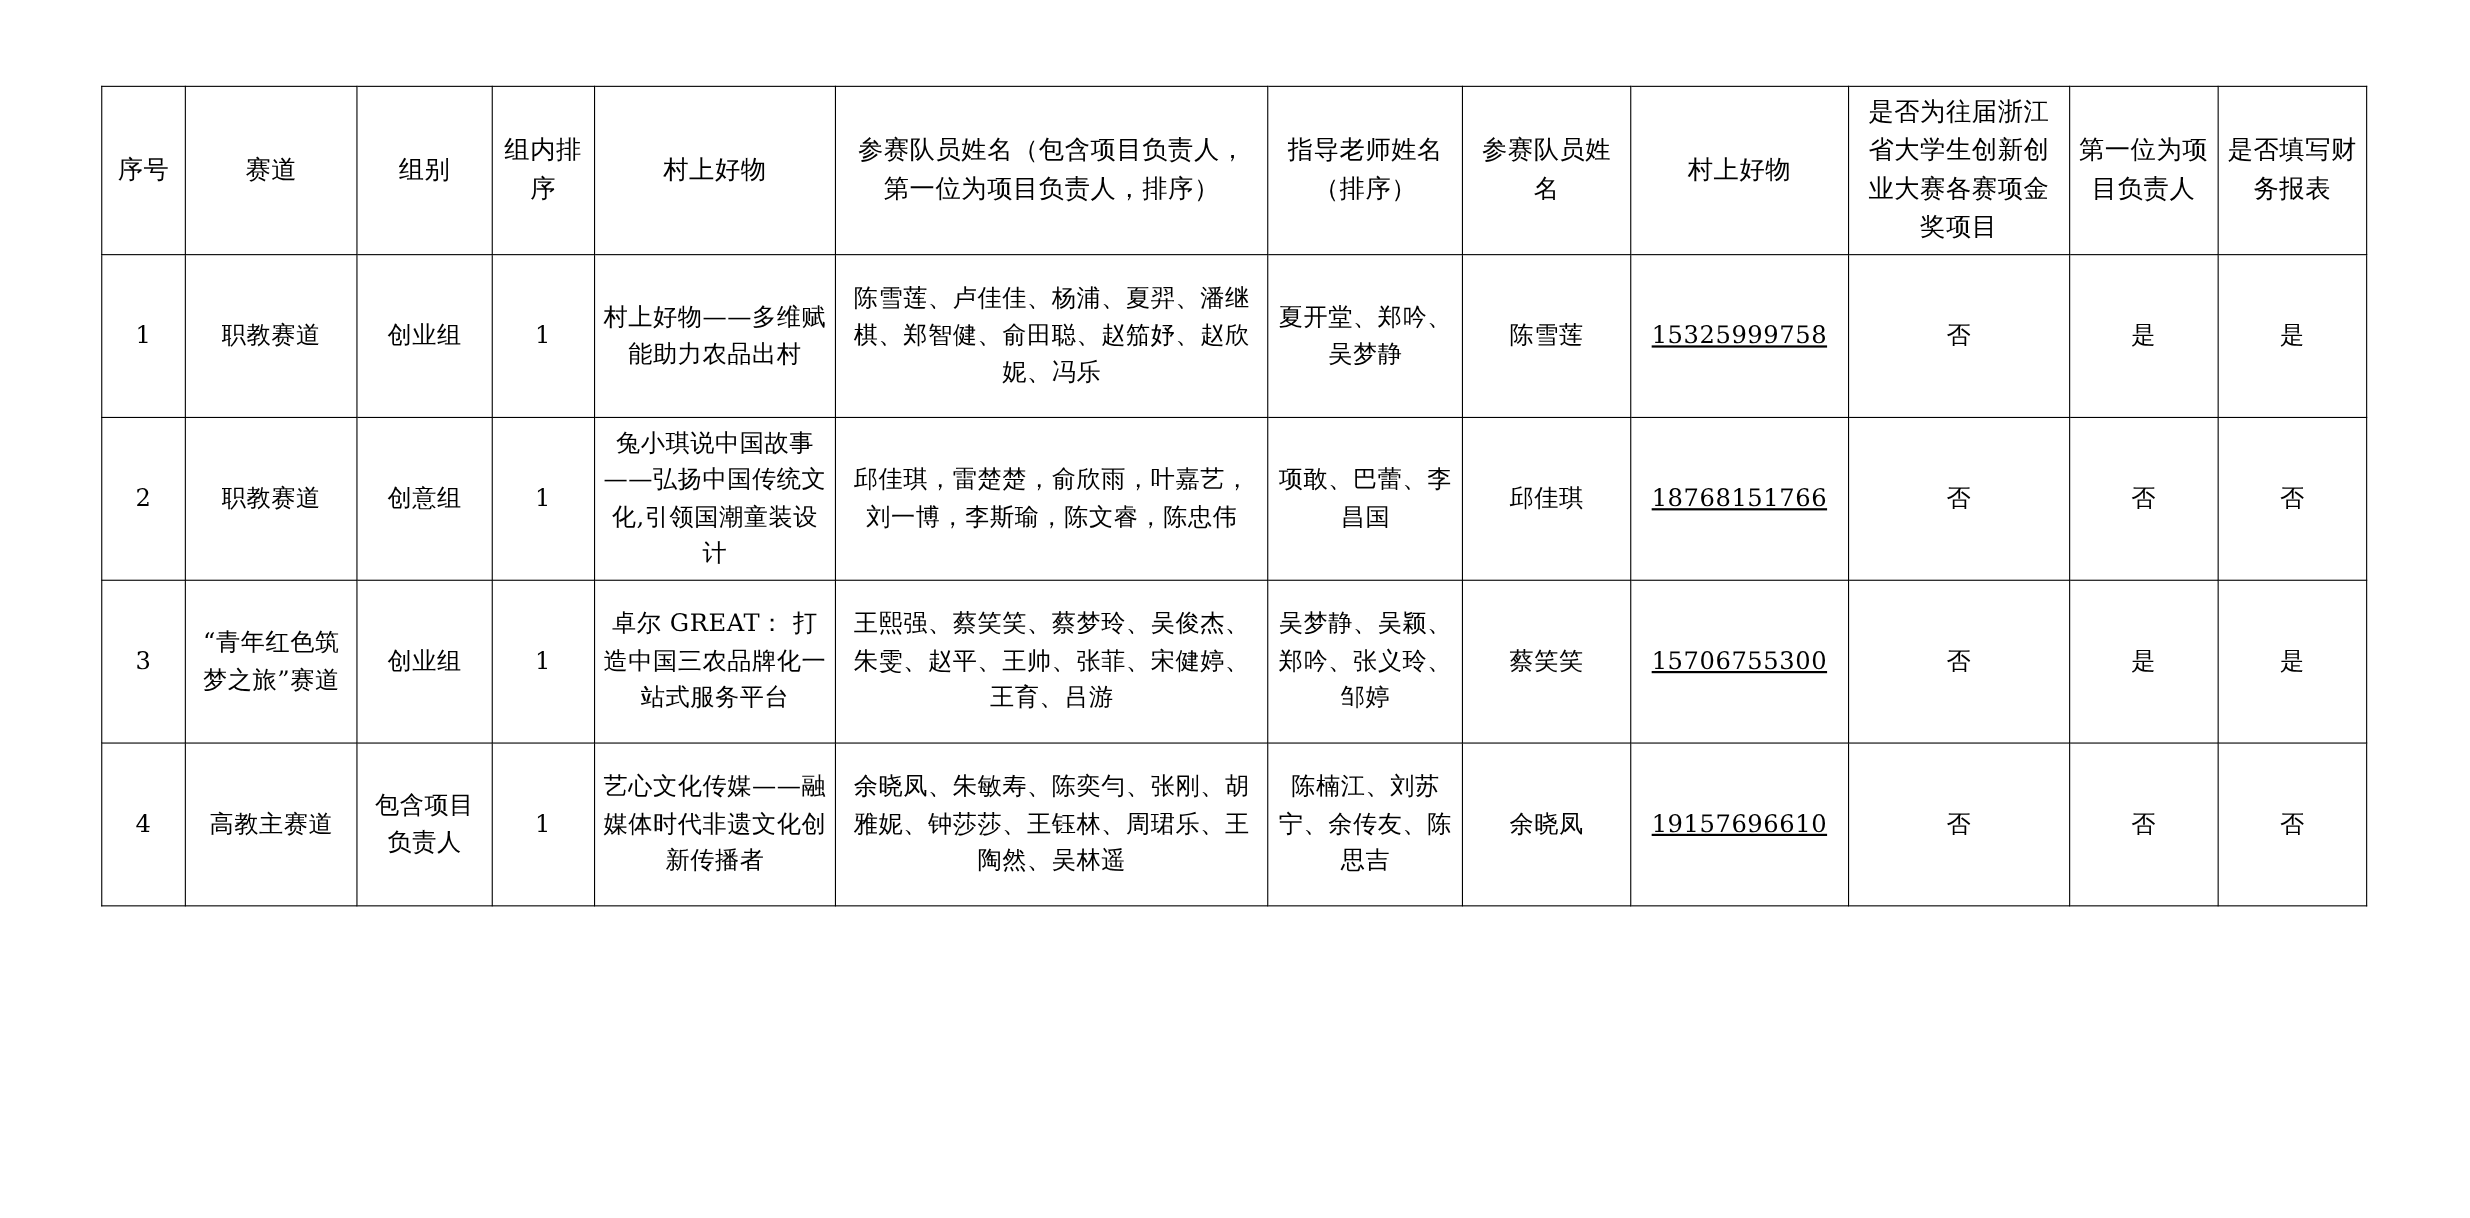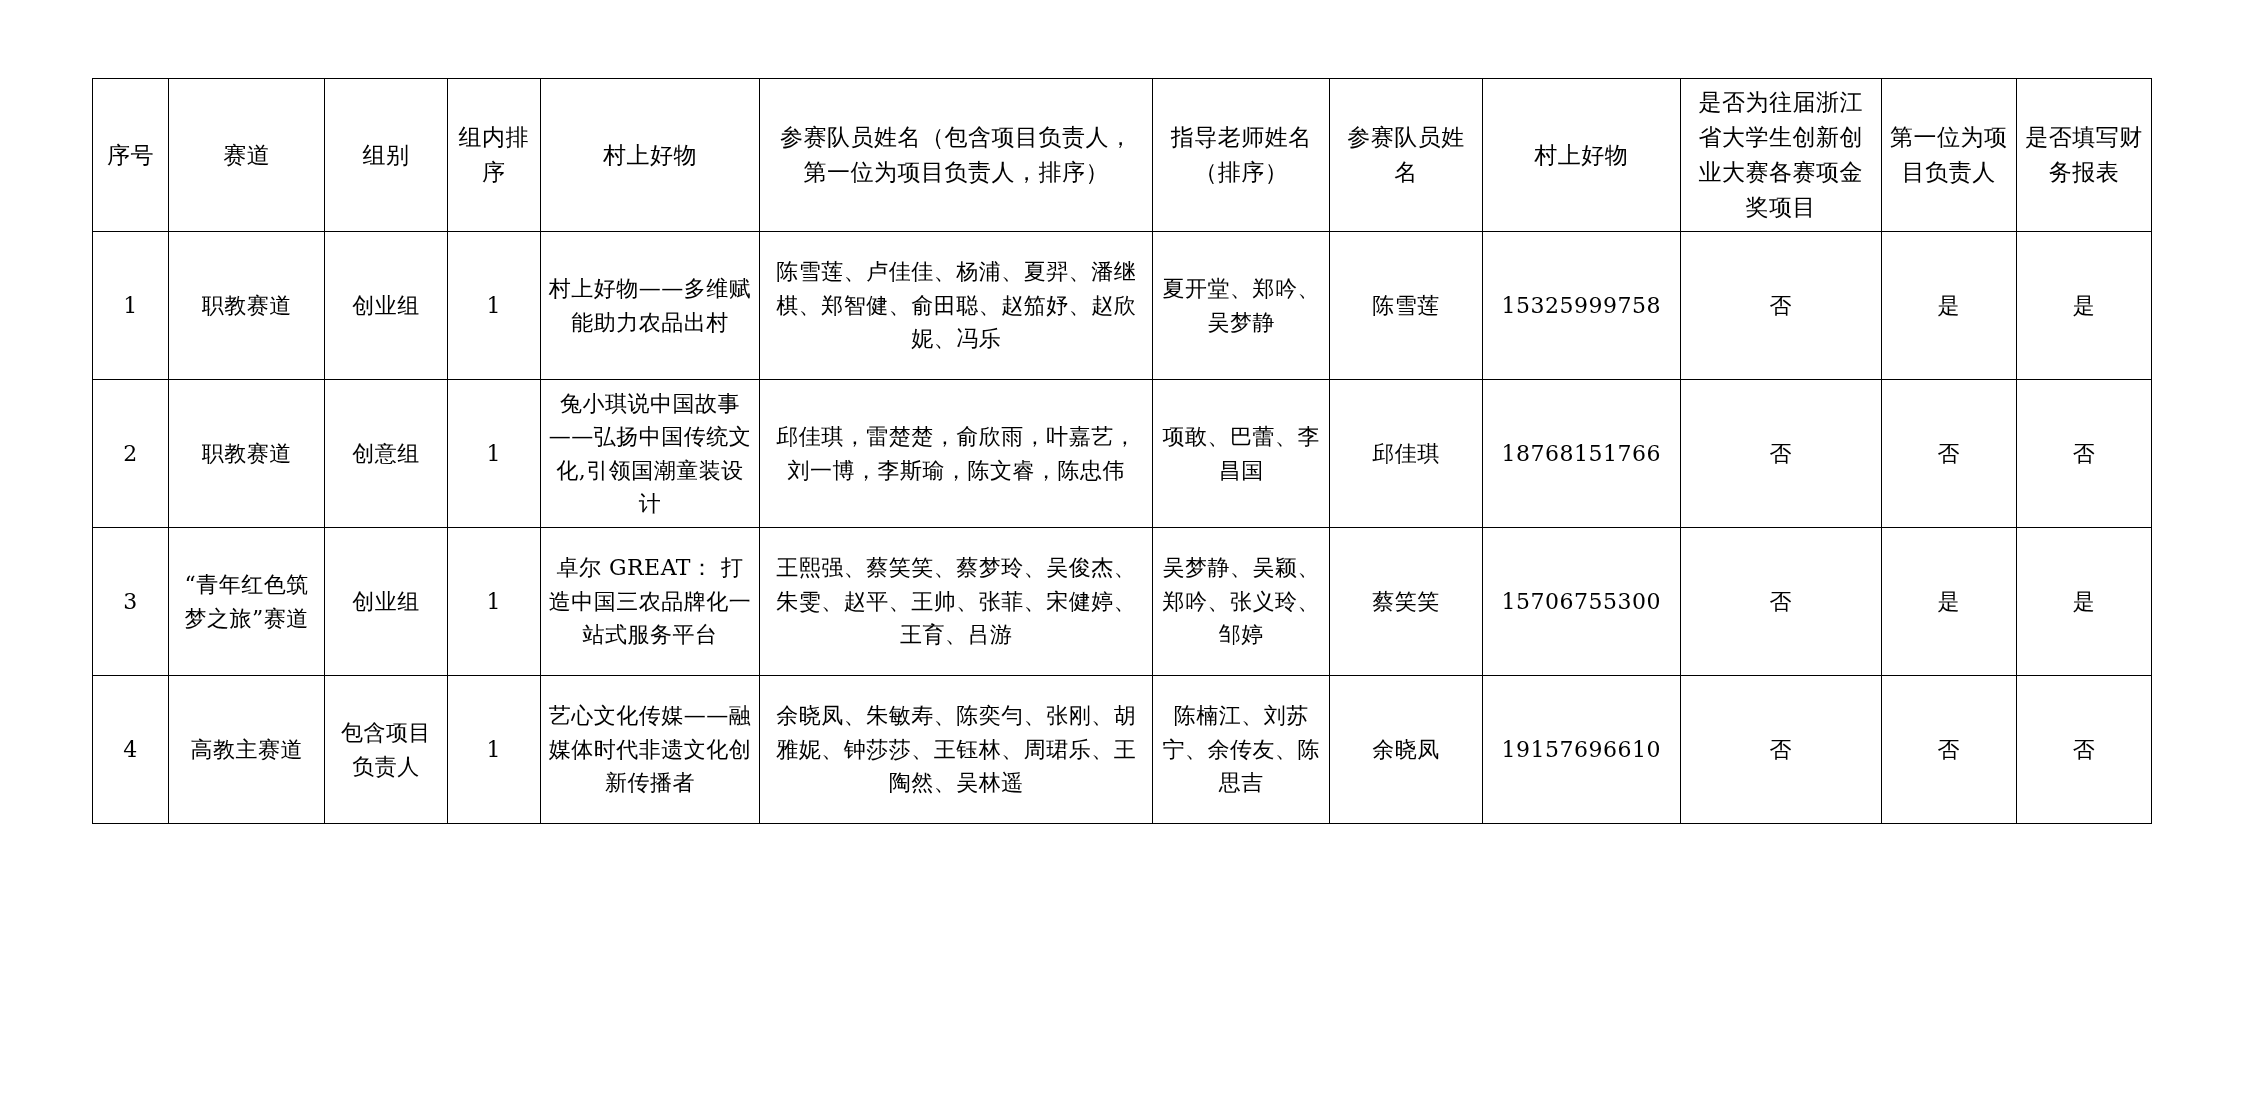--- a/index.html
+++ b/index.html
@@ -63,21 +63,21 @@
 
   
   td.proj, td.members, td.teachers {
     text-align: justify;
     text-align-last: center;
   }
   td.members, td.teachers {
     padding-left: 8px;
     padding-right: 8px;
   }
-  td.phone { letter-spacing: 0.6px; }
+  td.phone { letter-spacing: 0.6px; text-decoration: underline; }
   thead th.hdr-wrap { padding: 6px 8px; }
 </style>
 </head>
 <body>
 
 <div class="page">
   <table class="grid">
     <colgroup>
       <col class="c0">
         <col class="c1">

